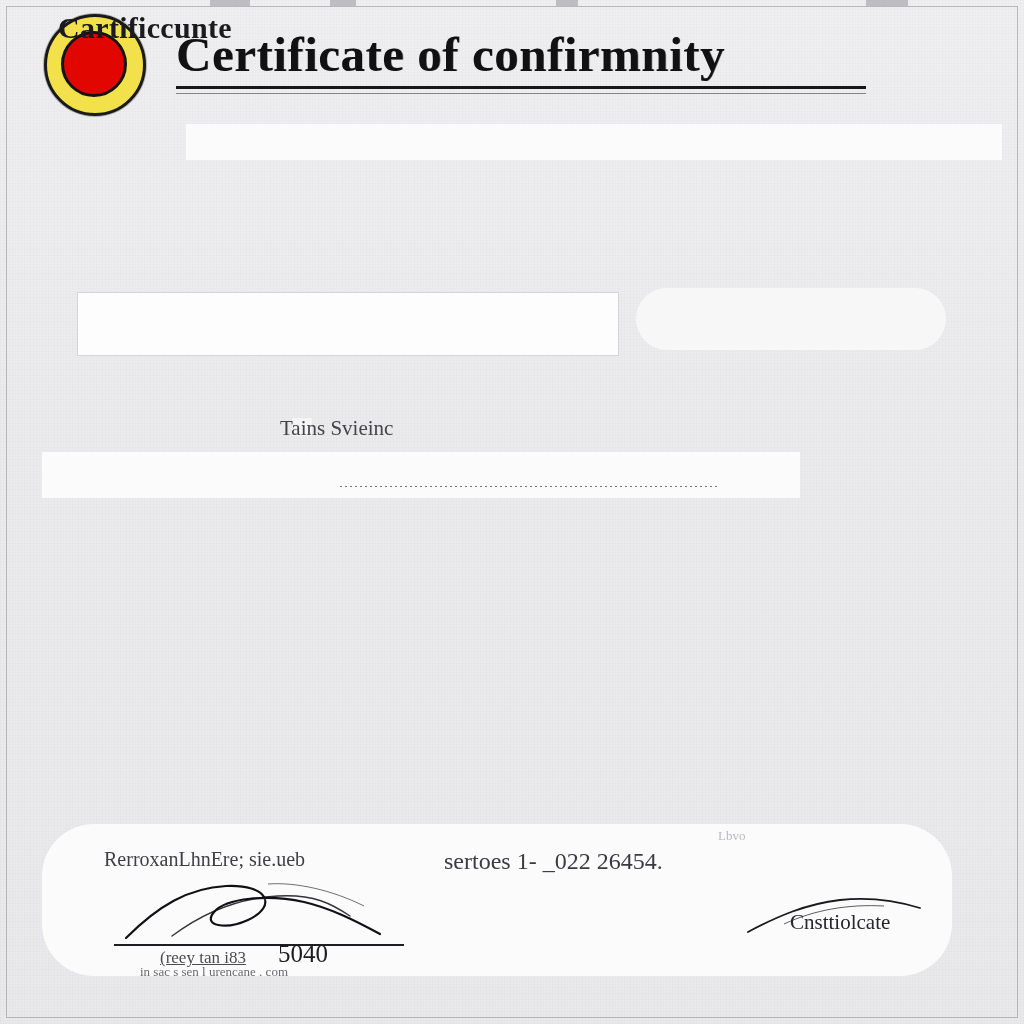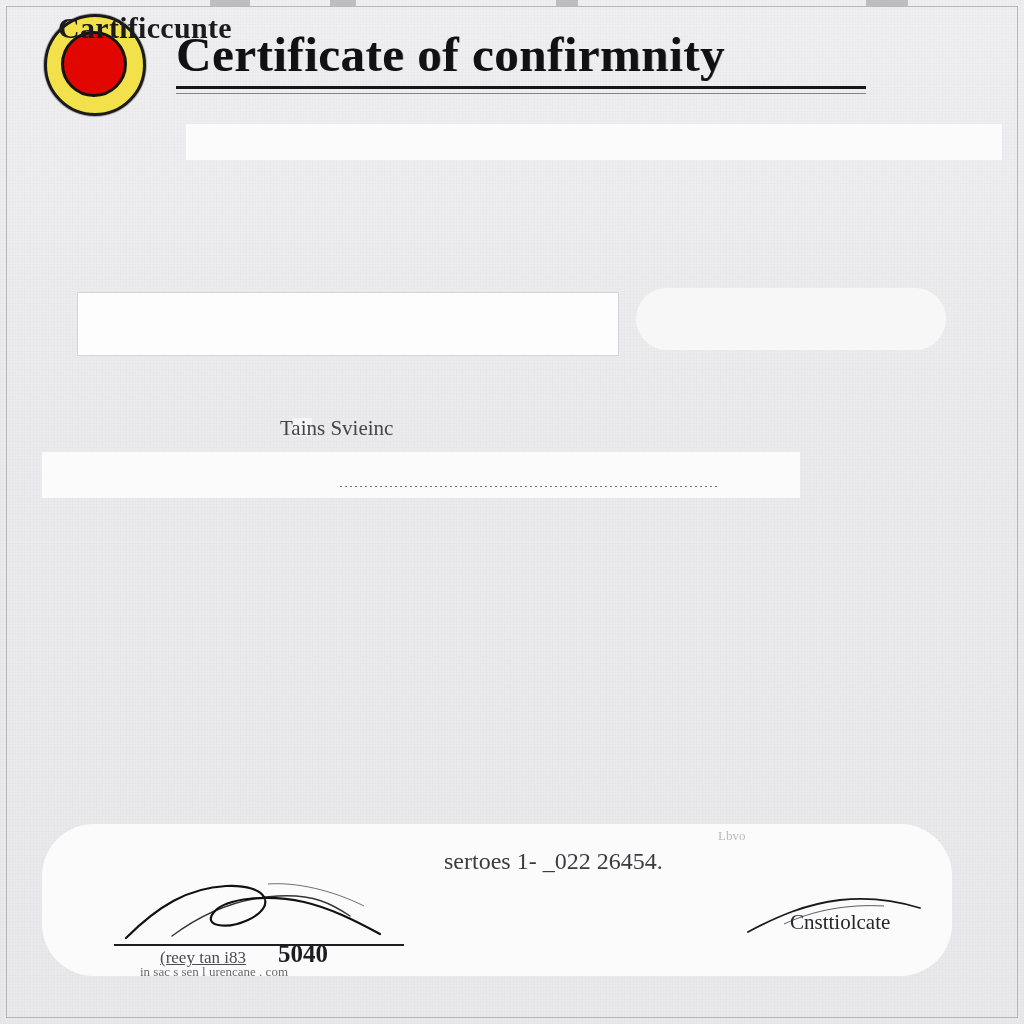--- a/index.html
+++ b/index.html
@@ -250,21 +250,21 @@
     top: 964px;
     font-size: 13px;
     color: #6a6a70;
     white-space: nowrap;
   }
   .sig-number {
     position: absolute;
     left: 278px;
     top: 940px;
     font-size: 25px;
-    font-weight: bold;
+    font-weight: normal;
     color: #1d1d21;
   }
 
   .sig-svg-left {
     position: absolute;
     left: 118px;
     top: 876px;
     width: 300px;
     height: 72px;
   }
@@ -343,20 +343,21 @@
   <div class="scope-label-chip"></div>
   <div class="scope-label">Tains Svieinc</div>
 
   <div class="scope-box"></div>
   <div class="scope-dots"></div>
 
   <div class="footer-pill"></div>
 
   <div class="footer-faint">Lbvo</div>
 
+  <div class="sig-left-label">RerroxanLhnEre; sie.ueb</div>
   <div class="sig-right-label">sertoes 1- _022 26454.</div>
 
   <svg class="sig-svg-left" viewBox="0 0 300 72">
     <path d="M8 62 C 40 30, 70 12, 108 10 C 150 8, 160 30, 130 44 C 108 54, 84 50, 96 36 C 108 22, 150 18, 186 26 C 212 32, 236 44, 262 58" fill="none" stroke="#111114" stroke-width="2.2" stroke-linecap="round"></path>
     <path d="M54 60 C 86 36, 120 22, 160 20 C 196 18, 214 28, 232 40" fill="none" stroke="#111114" stroke-width="1.4" stroke-linecap="round" opacity="0.85"></path>
     <path d="M150 8 C 178 6, 214 14, 246 30" fill="none" stroke="#111114" stroke-width="1" opacity="0.6"></path>
   </svg>
 
   <div class="sig-rule"></div>
   <div class="sig-caption">(reey tan  i83</div>

